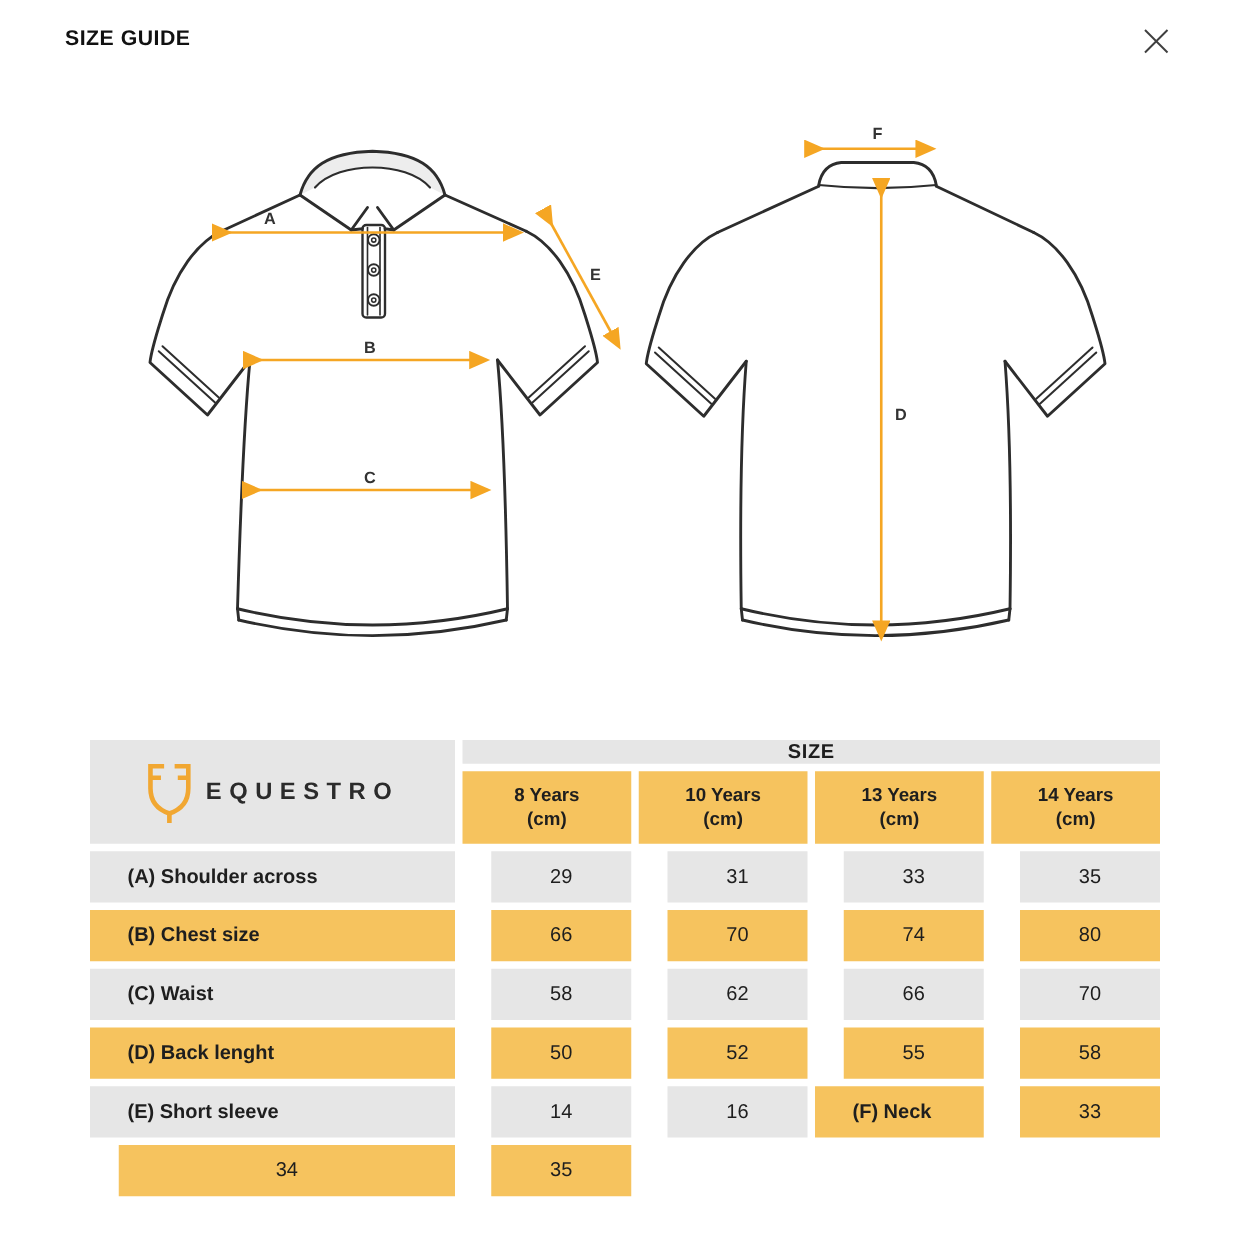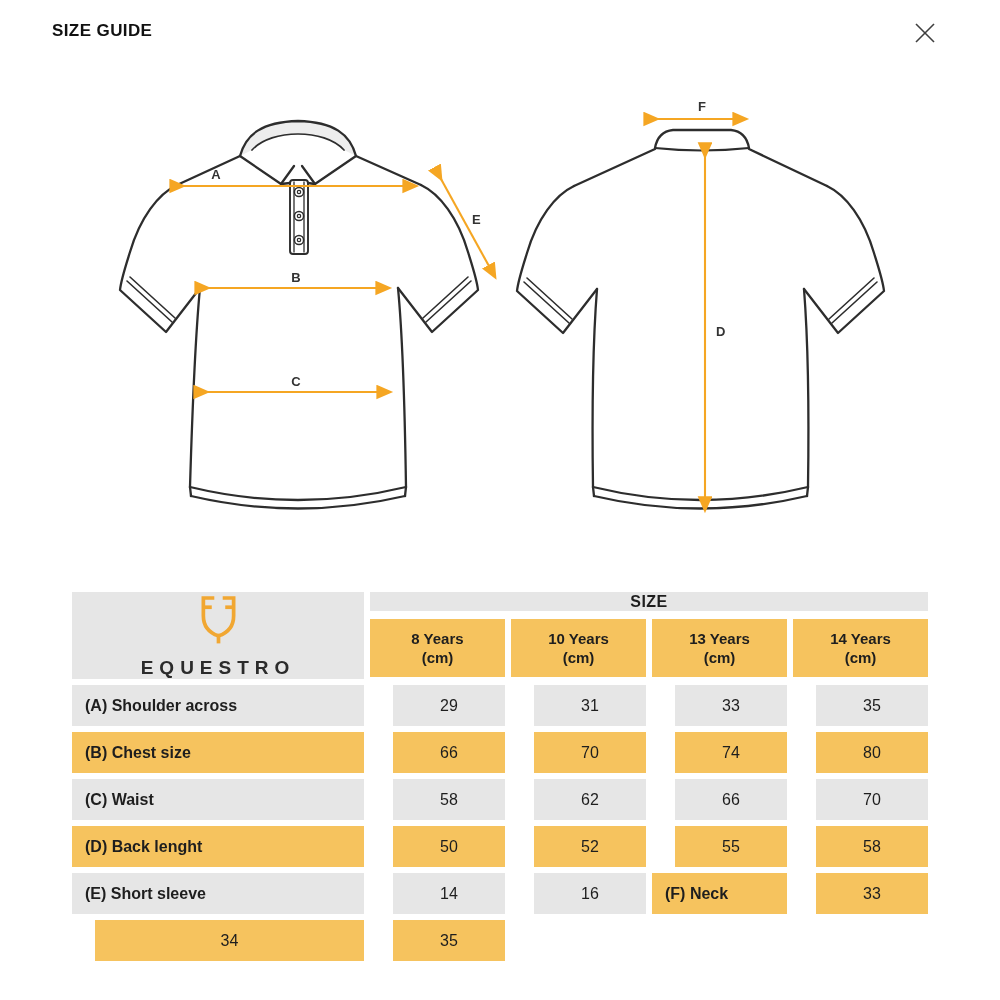--- a/index.html
+++ b/index.html
@@ -19,24 +19,24 @@
   .close-btn{position:absolute;right:60px;top:18px;width:30px;height:30px;
     display:flex;align-items:center;justify-content:center;cursor:pointer;background:none;border:none;}
 
   .diagram-svg{position:absolute;left:0;top:0;width:1000px;height:565px;}
 
   .size-table{position:absolute;left:72px;top:592px;width:856px;
     display:grid;grid-template-columns:292px repeat(4,1fr);gap:6px;}
   .cell{display:flex;align-items:center;justify-content:center;}
   .bg-gray{background:var(--cell-gray);}
   .bg-orange{background:var(--table-orange);}
-  .cell-logo{grid-column:1;grid-row:1/3;flex-direction:column;gap:11px;}
+  .cell-logo{grid-column:1;grid-row:1/3;flex-direction:row;gap:11px;}
   .cell-sizehead{grid-column:2/6;grid-row:1;height:19px;font-size:16px;font-weight:700;letter-spacing:.5px;}
   .cell-colhead{height:58px;font-size:15px;font-weight:700;text-align:center;line-height:1.3;flex-direction:column;}
-  .cell-label{height:41px;justify-content:flex-start;padding-left:13px;font-size:16px;font-weight:700;}
+  .cell-label{height:41px;justify-content:flex-start;padding-left:30px;font-size:16px;font-weight:700;}
   .cell-value{height:41px;font-size:16px;font-weight:500;margin-left:23px;}
   .brand-word{font-size:19px;font-weight:600;letter-spacing:6px;color:#2b2b2b;}
 </style>
 </head>
 <body>
 
 <div class="page">
 
   <h1 class="modal-title">SIZE GUIDE</h1>
 

